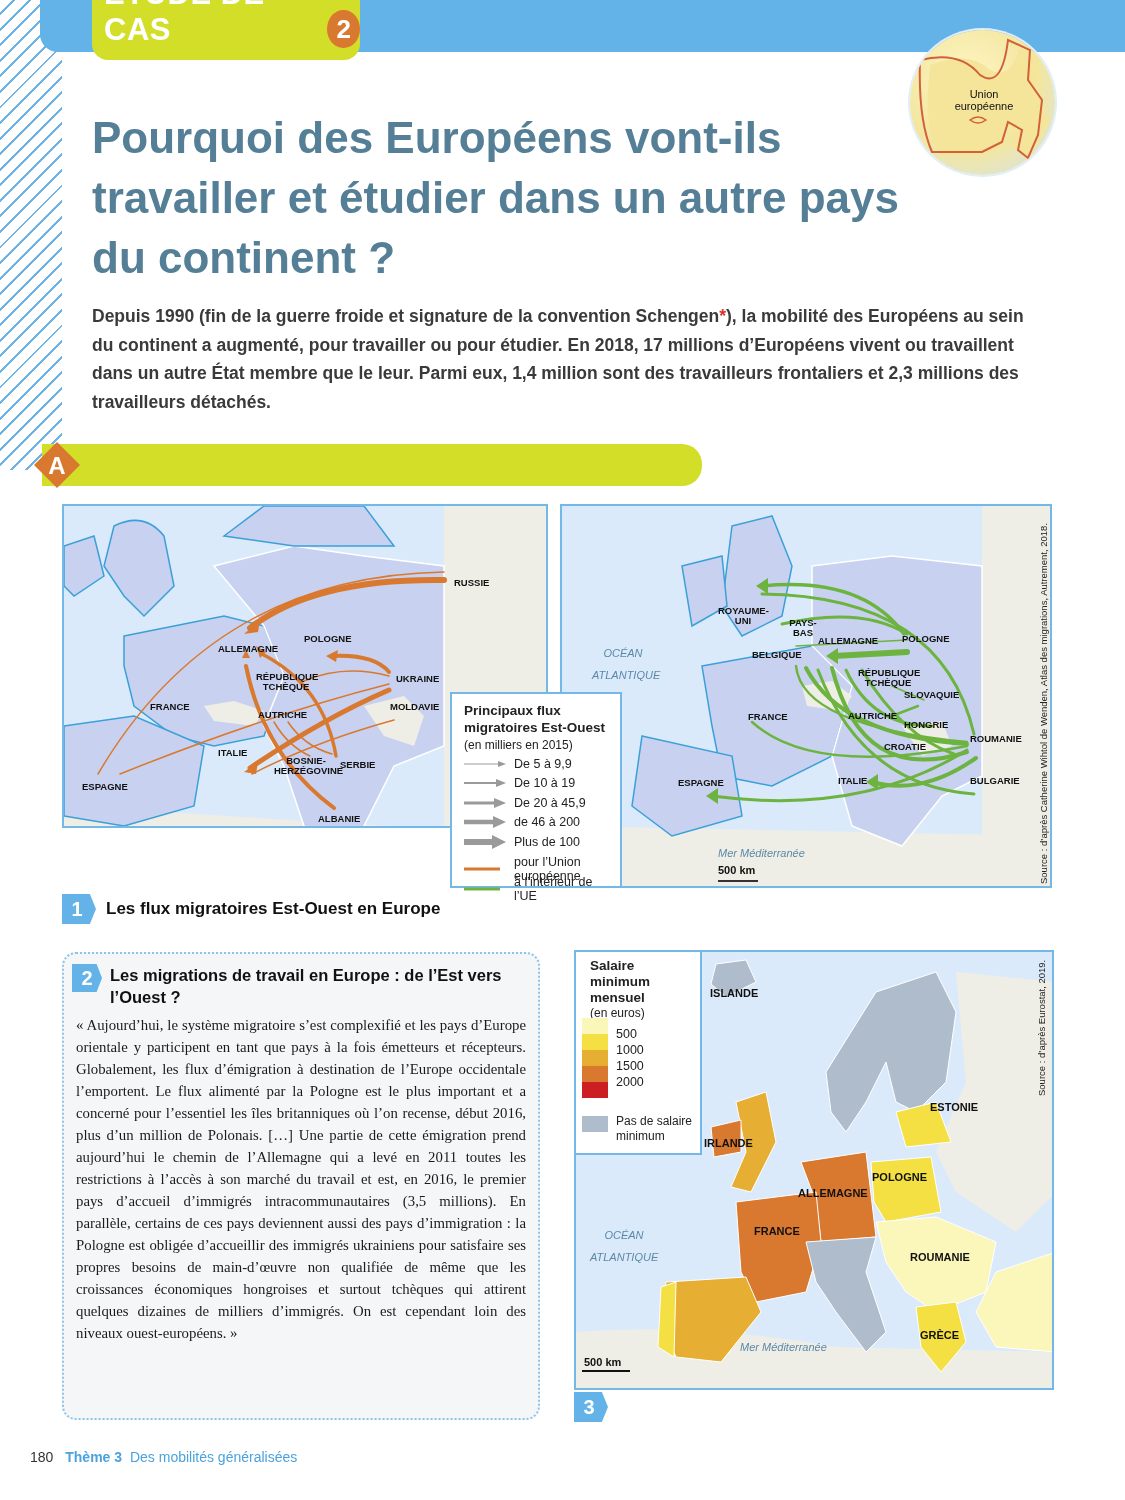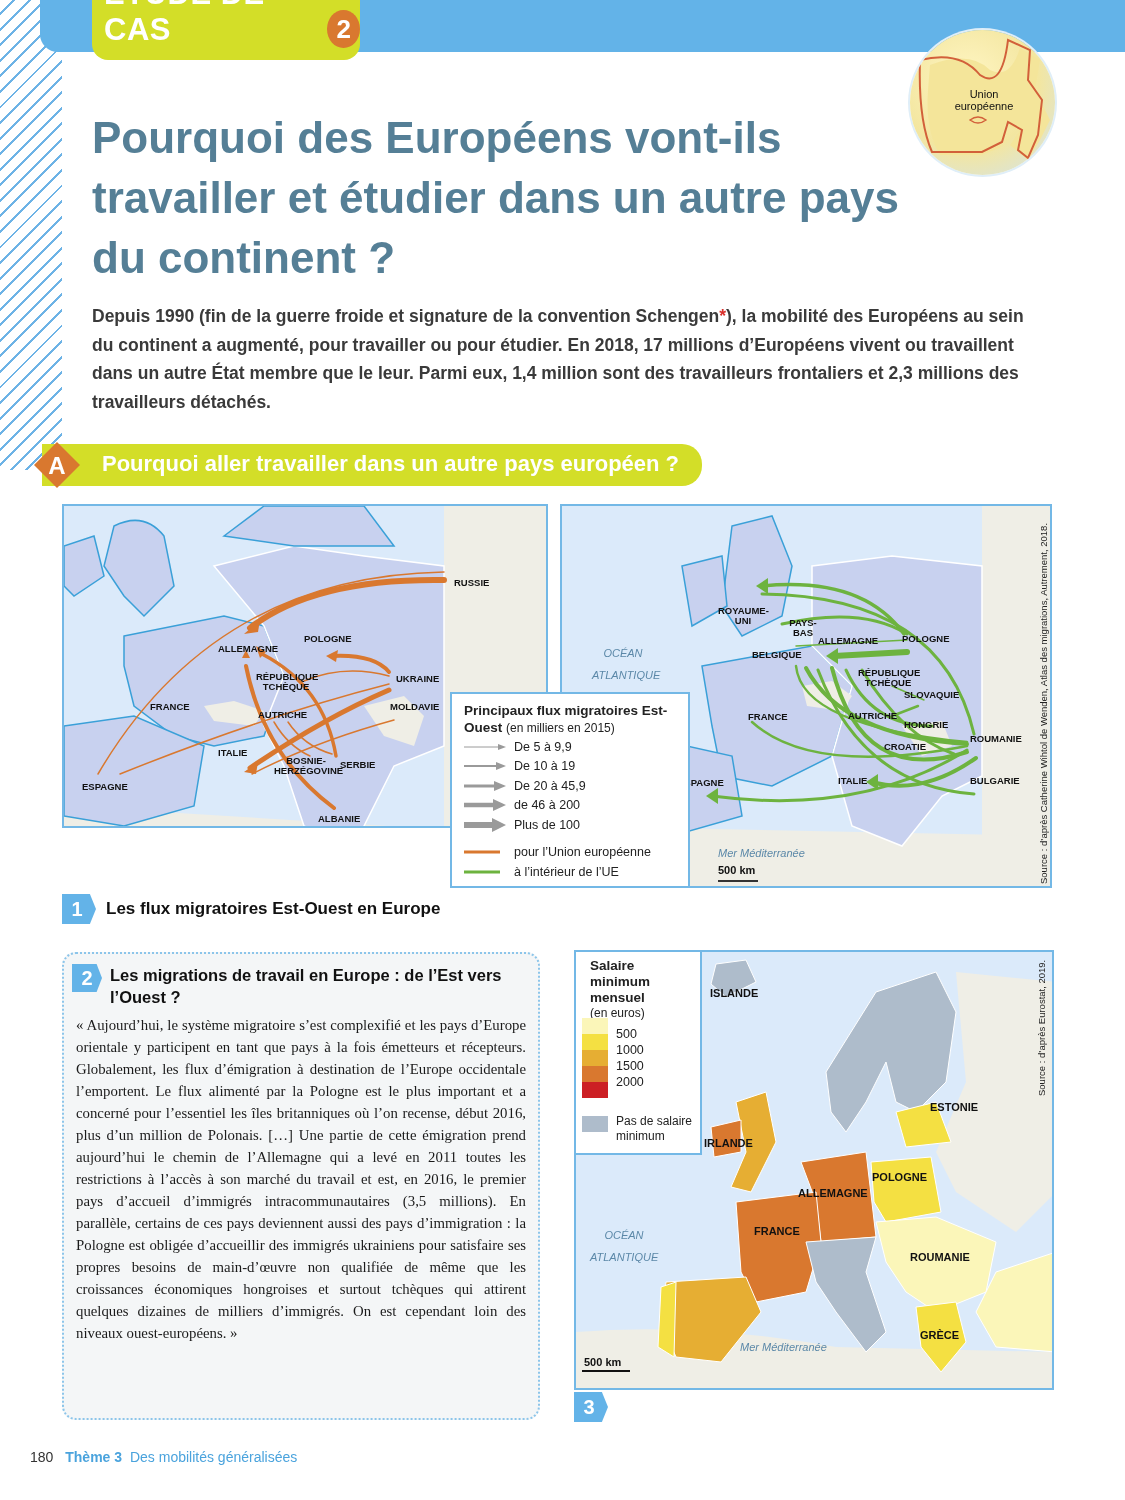--- a/index.html
+++ b/index.html
@@ -28,21 +28,21 @@
 
   .mapbox { position: absolute; background: #dbeafa; border: 2px solid #73b8e6; overflow: hidden; }
   .map1 { left: 62px; top: 504px; width: 486px; height: 324px; }
   .map2 { left: 560px; top: 504px; width: 492px; height: 384px; }
   .map3 { left: 574px; top: 950px; width: 480px; height: 440px; }
   .mapbox svg { position: absolute; left: 0; top: 0; }
   .cty { position: absolute; font-size: 9.5px; font-weight: bold; color: #111; text-align: center; line-height: 10px; white-space: nowrap; }
   .sea { position: absolute; font-size: 11px; font-style: italic; color: #5b88a8; text-align: center; line-height: 22px; }
   .scale { position: absolute; font-size: 11px; font-weight: bold; color: #111; }
 
-  .legend1 { position: absolute; left: 450px; top: 692px; width: 240px; height: 196px; background: #fff; border: 2px solid #73b8e6; padding: 8px 12px; }
+  .legend1 { position: absolute; left: 450px; top: 692px; width: 172px; height: 196px; background: #fff; border: 2px solid #73b8e6; padding: 8px 12px; }
   .legend1 .lt { font-size: 13.5px; font-weight: bold; line-height: 17px; }
   .legend1 .lt small { font-weight: normal; font-size: 12px; }
   .legend1 .row { display: flex; align-items: center; font-size: 12.5px; height: 19.5px; }
   .legend1 .row .sw { width: 42px; margin-right: 8px; display: flex; align-items: center; }
   .legend1 .gap { height: 8px; }
 
   .source-v { position: absolute; font-size: 9.5px; color: #222; transform: rotate(-90deg); transform-origin: left top; white-space: nowrap; }
 
   .caption { position: absolute; display: flex; align-items: center; }
   .caption .cn { background: #63b3e8; color: #fff; font-weight: bold; font-size: 20px; width: 34px; height: 30px; line-height: 30px; text-align: center; clip-path: polygon(0 0, 82% 0, 100% 50%, 82% 100%, 0 100%); padding-right: 4px; }
@@ -91,21 +91,20 @@
 
 <h1 class="title">Pourquoi des Européens vont-ils travailler et étudier dans un autre pays du continent ?</h1>
 
 <p class="intro"><span>Depuis 1990 (fin de la guerre froide et signature de la convention Schengen</span><span class="star">*</span><span>), la mobilité des Européens au sein du continent a augmenté, pour travailler ou pour étudier. En 2018, 17 millions d’Européens vivent ou travaillent dans un autre État membre que le leur. Parmi eux, 1,4 million sont des travailleurs frontaliers et 2,3 millions des travailleurs détachés.</span></p>
 
 <div class="sectionA">
   <svg class="diamond" viewBox="0 0 46 46">
       <polygon points="23,0 46,23 23,46 0,23" fill="#d9782f"></polygon>
     </svg>
   <span class="dl">A</span>
-  <span class="st">Pourquoi aller travailler dans un autre pays européen ?</span>
 </div>
 
 <div class="mapbox map1">
   <svg width="486" height="384" viewBox="0 0 486 384">
     <rect x="380" y="0" width="106" height="384" fill="#efeee6"></rect>
     <path d="M0 300 L 486 330 L 486 384 L 0 384Z" fill="#efeee6"></path>
     <path d="M50 20 Q 80 5 100 30 L 110 80 L 80 110 L 60 90 L 40 60 Z" fill="#c8d1ef" stroke="#3aa0d8" stroke-width="1.5"></path>
     <path d="M0 40 L 30 30 L 40 70 L 10 90 L 0 80Z" fill="#c8d1ef" stroke="#3aa0d8" stroke-width="1.5"></path>
     <path d="M60 130 L 160 110 L 200 120 L 220 170 L 200 230 L 150 240 L 110 230 L 70 200 L 60 160Z" fill="#c8d1ef" stroke="#3aa0d8" stroke-width="1.5"></path>
     <path d="M0 220 L 70 210 L 140 240 L 130 300 L 60 320 L 0 310Z" fill="#c8d1ef" stroke="#3aa0d8" stroke-width="1.5"></path>

